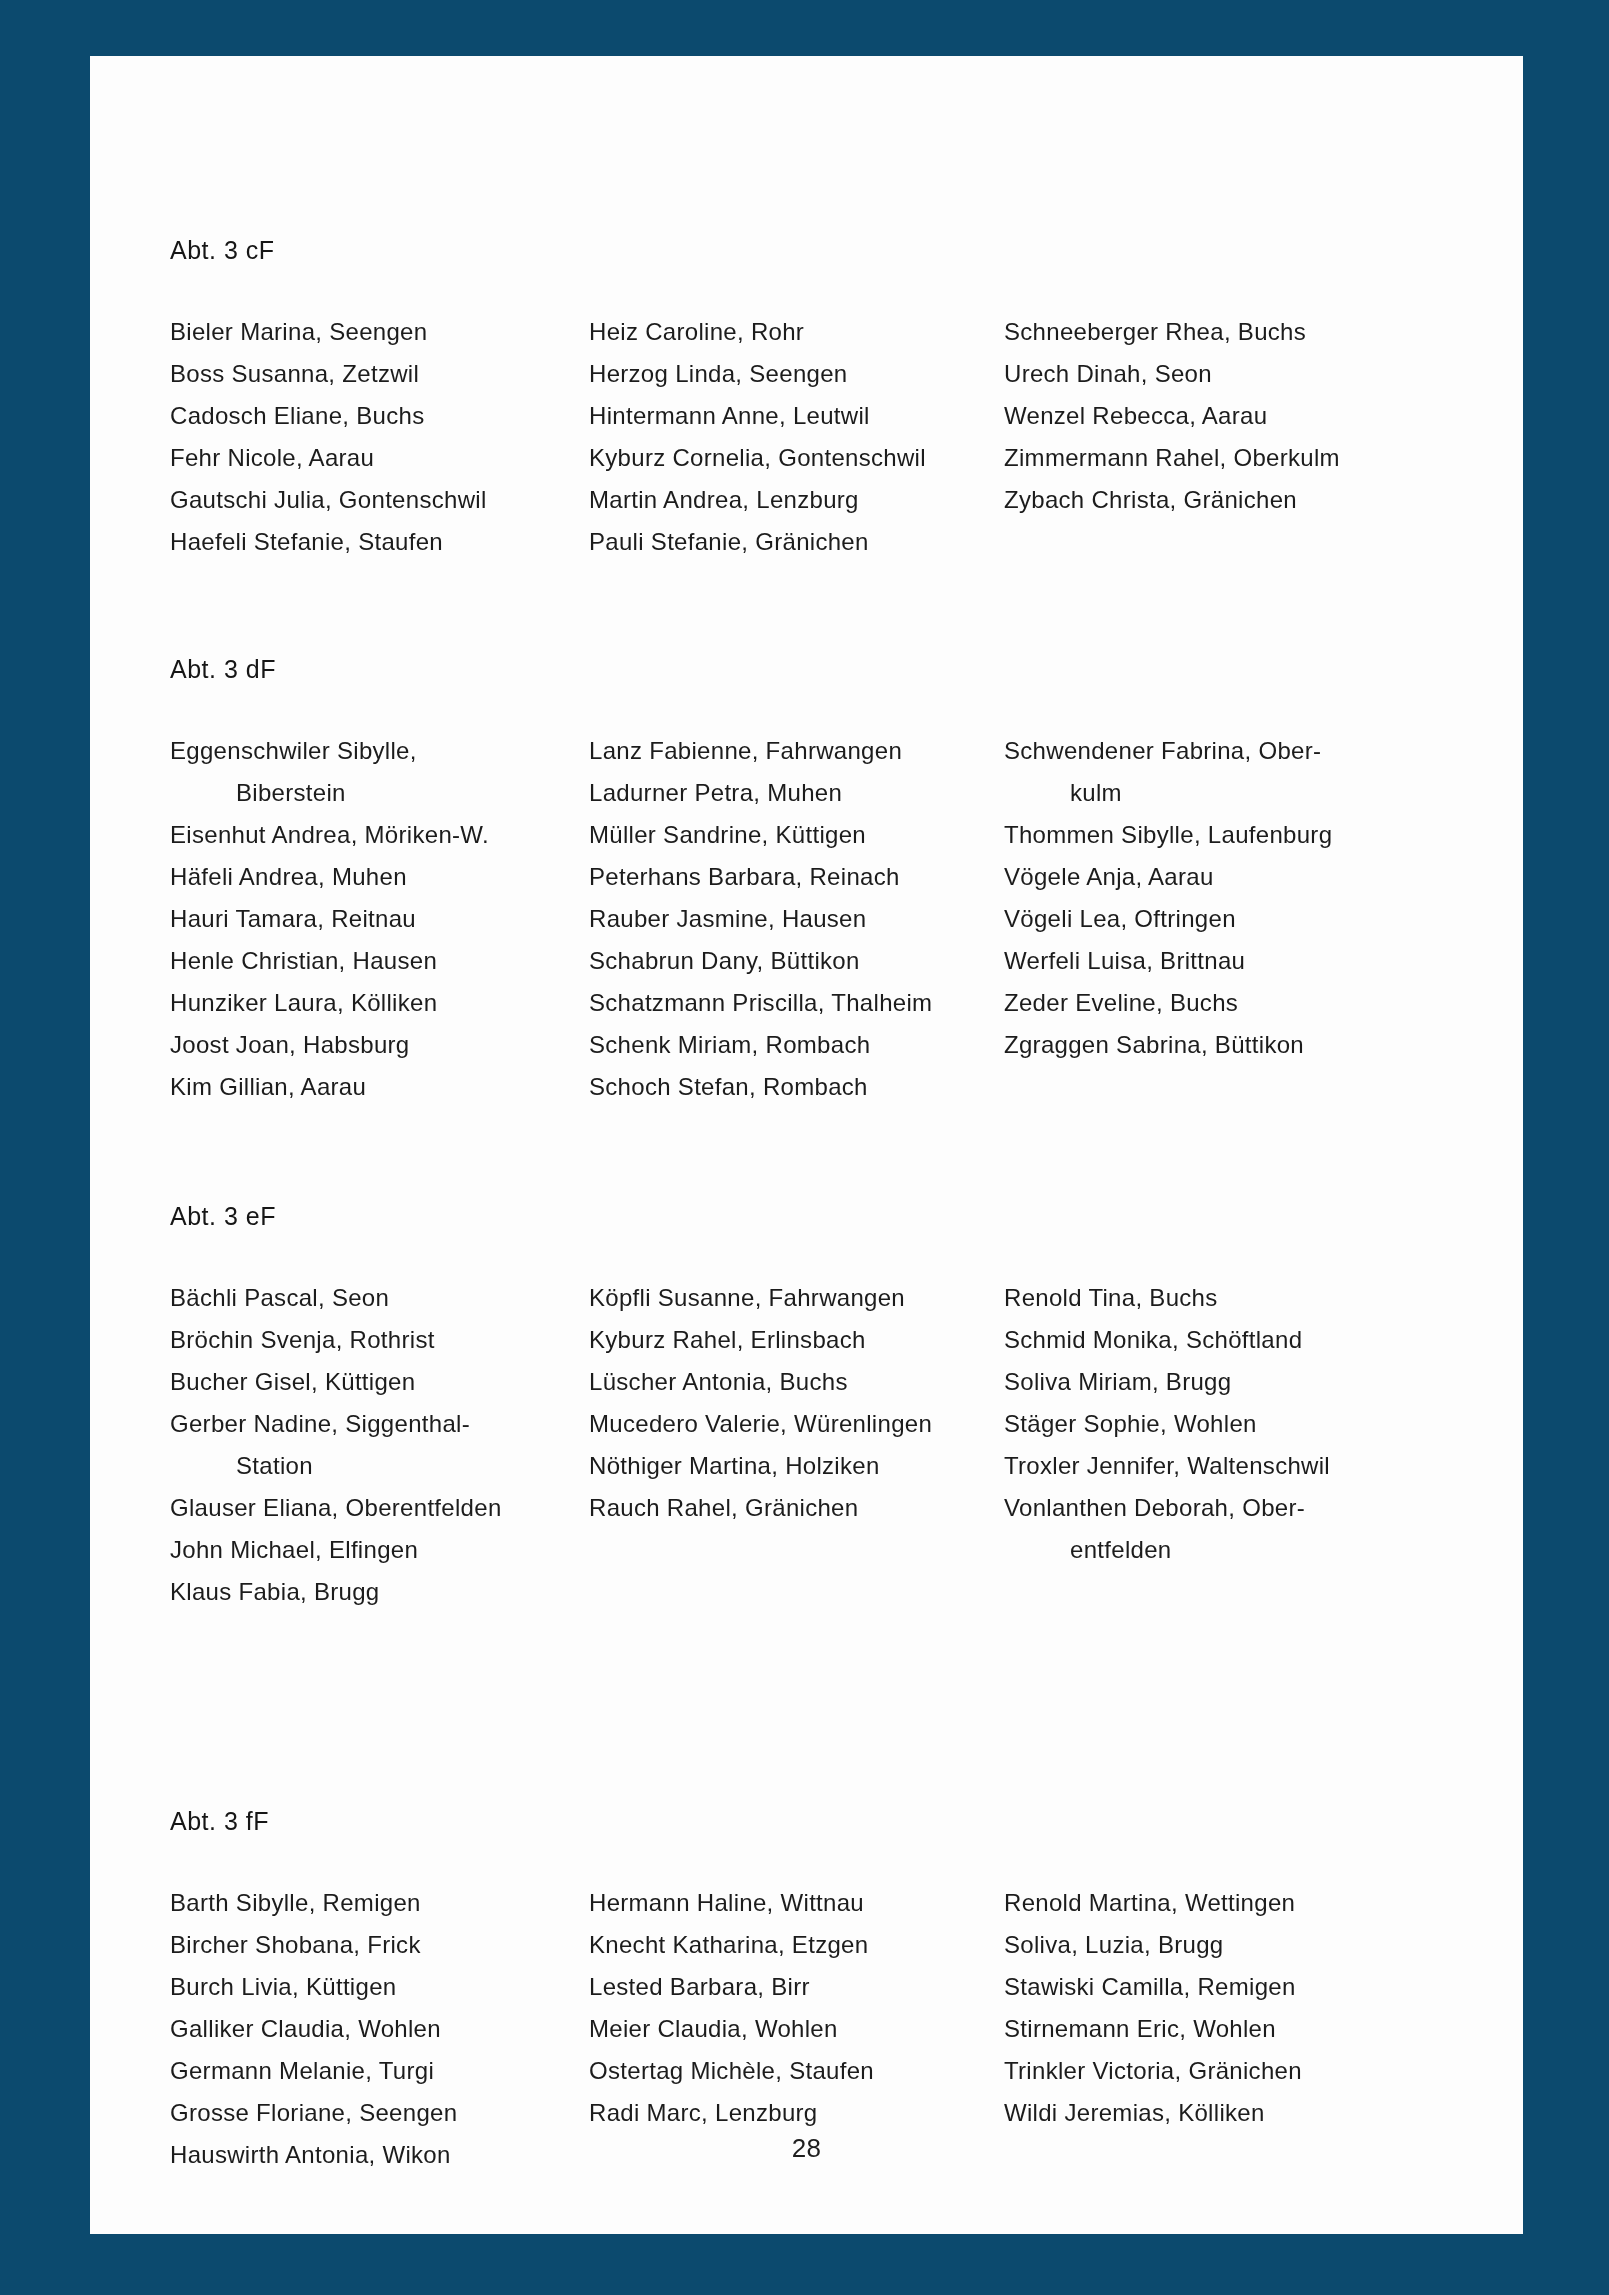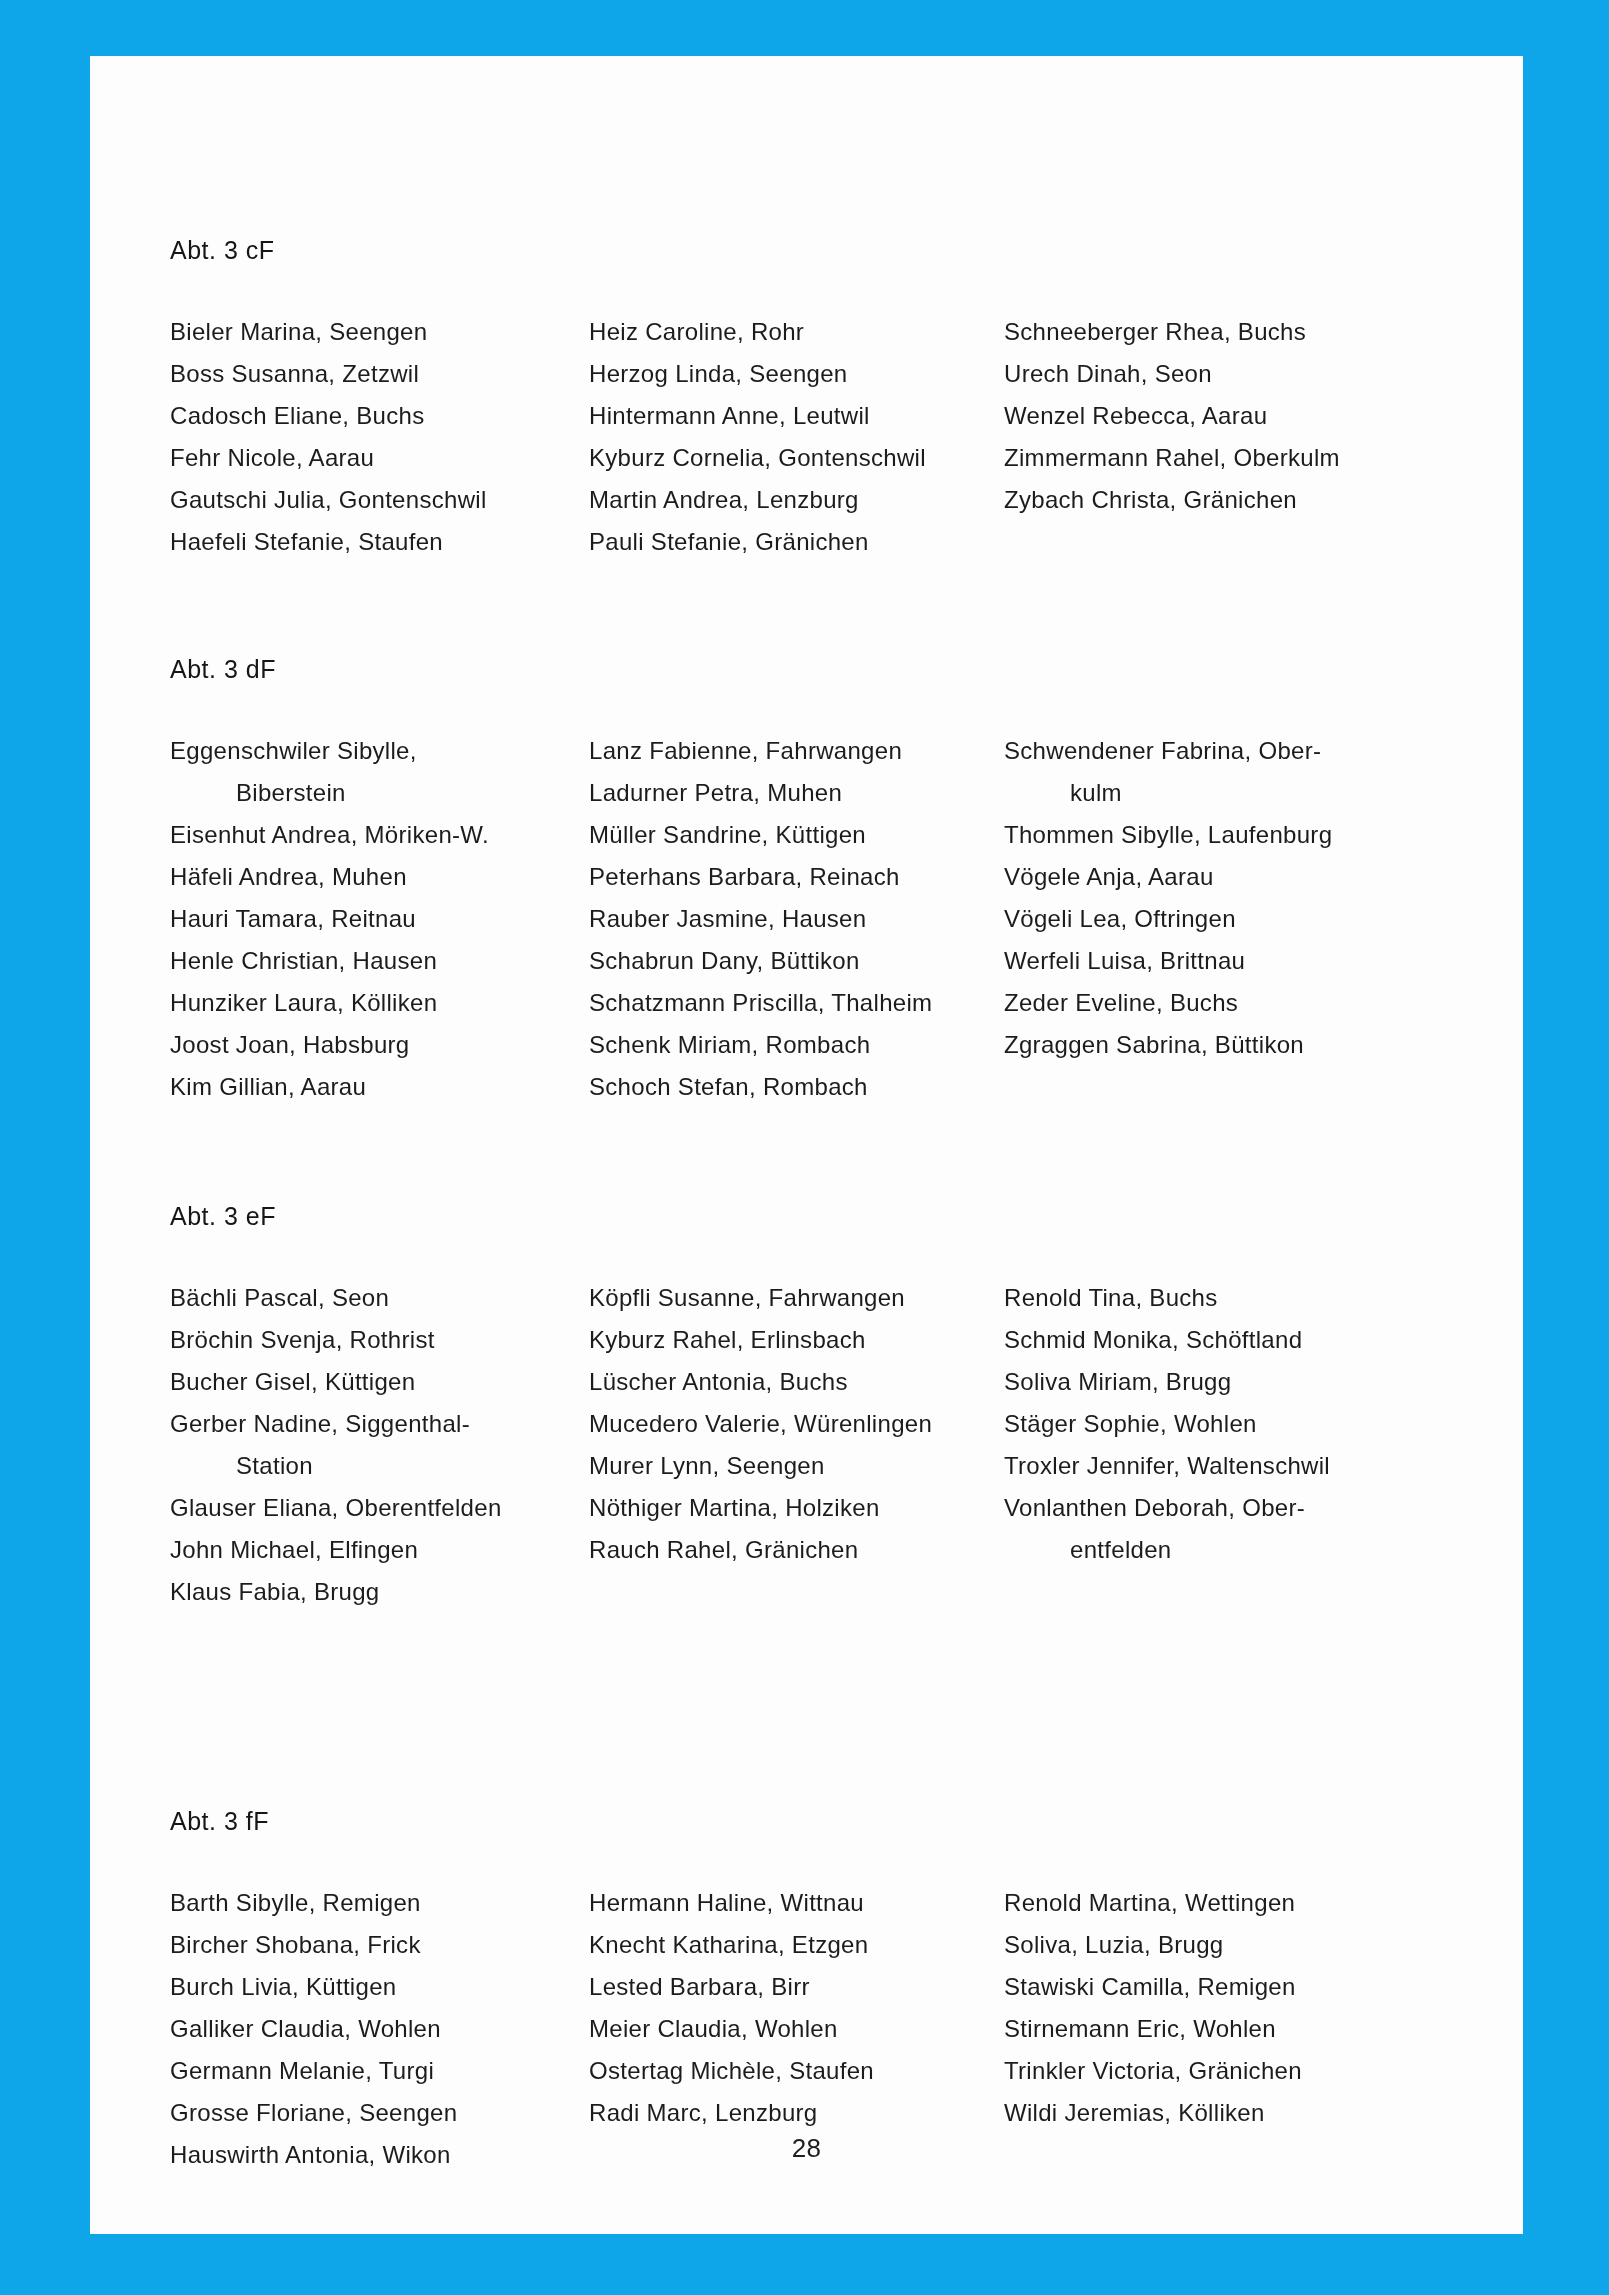--- a/index.html
+++ b/index.html
@@ -8,21 +8,21 @@
     width: 1610px;
     height: 2295px;
     background: #060606;
     font-family: "Liberation Sans", sans-serif;
     position: relative;
     overflow: hidden;
   }
   .scan-bg {
     position: absolute;
     inset: 0;
-    background: #0ea5e9;
+    background: #0c4a6e;
   }
   .sheet {
     position: absolute;
     left: 90px;
     top: 56px;
     width: 1433px;
     height: 2178px;
     background: #fdfdfd;
     box-shadow: 0 0 4.8px rgba(255,255,255,0.06) inset;
   }
@@ -145,21 +145,20 @@
               <div class="line indent">Station</div>
               <div class="line">Glauser Eliana, Oberentfelden</div>
               <div class="line">John Michael, Elfingen</div>
               <div class="line">Klaus Fabia, Brugg</div>
             </div>
             <div class="col col2">
               <div class="line">Köpfli Susanne, Fahrwangen</div>
               <div class="line">Kyburz Rahel, Erlinsbach</div>
               <div class="line">Lüscher Antonia, Buchs</div>
               <div class="line">Mucedero Valerie, Würenlingen</div>
-              <div class="line">Murer Lynn, Seengen</div>
               <div class="line">Nöthiger Martina, Holziken</div>
               <div class="line">Rauch Rahel, Gränichen</div>
             </div>
             <div class="col col3">
               <div class="line">Renold Tina, Buchs</div>
               <div class="line">Schmid Monika, Schöftland</div>
               <div class="line">Soliva Miriam, Brugg</div>
               <div class="line">Stäger Sophie, Wohlen</div>
               <div class="line">Troxler Jennifer, Waltenschwil</div>
               <div class="line">Vonlanthen Deborah, Ober-</div>

